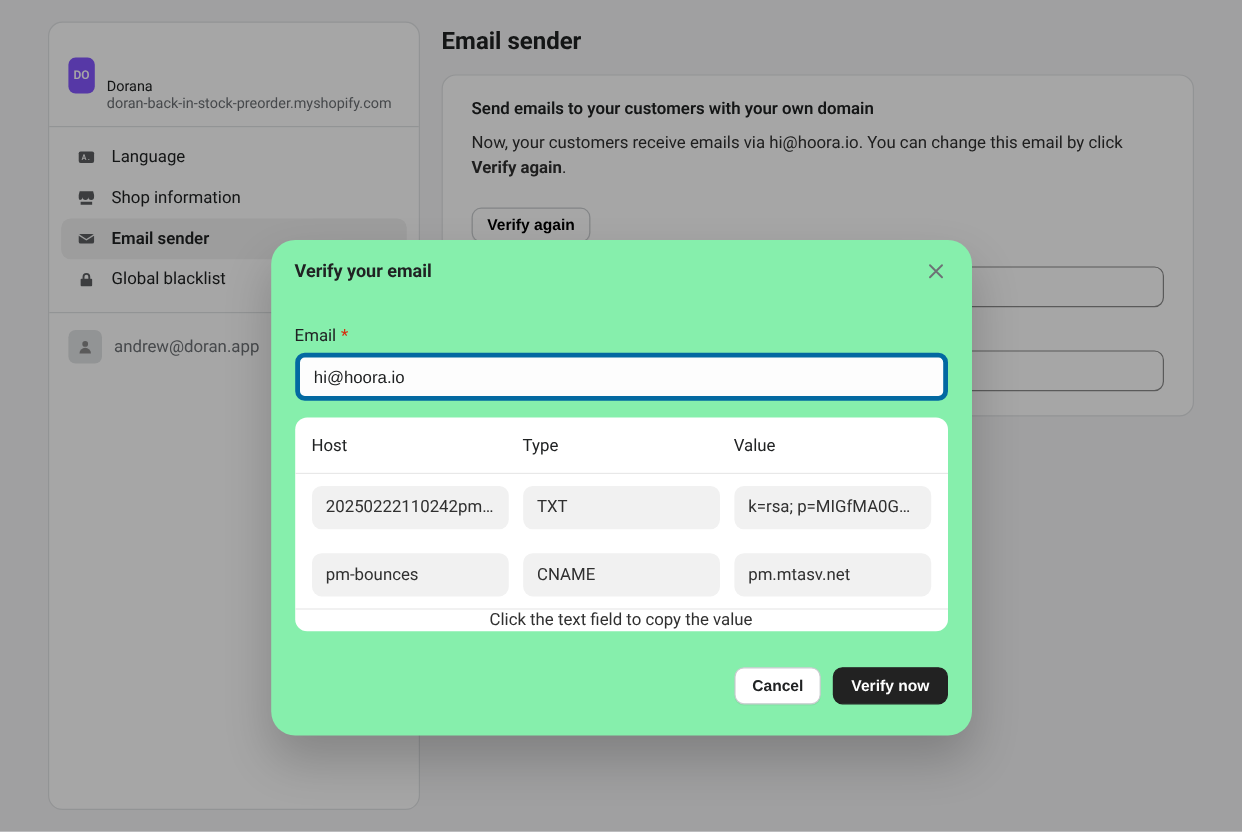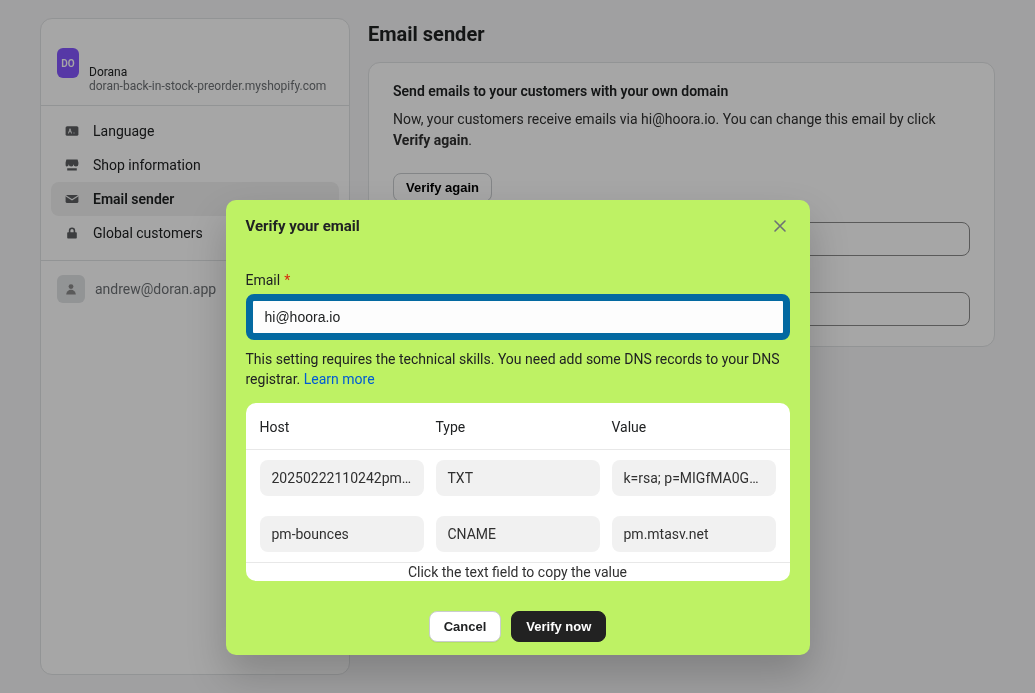--- a/index.html
+++ b/index.html
@@ -169,22 +169,22 @@
       position: absolute;
       inset: 0;
       background: rgba(0,0,0,0.35);
       display: flex;
       align-items: flex-start;
       justify-content: center;
     }
     .modal {
       margin-top: 200px;
       width: 584px;
-      background: #bef264;
-      border-radius: 10px;
+      background: #86efac;
+      border-radius: 20px;
       box-shadow: 0 20px 40px rgba(0,0,0,0.2);
       overflow: hidden;
     }
     .modal-header {
       display: flex;
       justify-content: space-between;
       align-items: center;
       padding: 16px 20px 8px 20px;
     }
     .modal-title {
@@ -208,21 +208,21 @@
       margin-bottom: 6px;
       display: flex;
       gap: 4px;
     }
     .required-star {
       color: #d72c0d;
     }
     .form-input {
       width: 100%;
       padding: 8px 12px;
-      border: 7px solid #0369a1;
+      border: 4px solid #0369a1;
       border-radius: 8px;
       font-size: 14px;
       background: #fdfdfd;
       color: #202223;
     }
     .help-text {
       margin-top: 10px;
       font-size: 14px;
       color: #202223;
       line-height: 1.4;
@@ -270,23 +270,23 @@
     }
     .dns-footer {
       border-top: 1px solid #e8e8e8;
       padding: 1px;
       text-align: center;
       color: #303030;
       font-size: 14px;
     }
     .modal-footer {
       display: flex;
-      justify-content: center;
+      justify-content: flex-end;
       gap: 10px;
-      padding: 20px 20px 13px 20px;
+      padding: 20px 20px 26px 20px;
     }
     .btn {
       padding: 7px 14px;
       border-radius: 8px;
       font-size: 13px;
       font-weight: 600;
       cursor: pointer;
     }
     .btn-secondary {
       background: #fff;
@@ -341,21 +341,21 @@
             </svg>
         </span>
         <span>Email sender</span>
       </div>
       <div class="sidebar-item">
         <span class="icon">
           <svg width="16" height="16" viewBox="0 0 20 20" fill="currentColor">
               <path d="M6 9V7a4 4 0 118 0v2h1a1 1 0 011 1v6a1 1 0 01-1 1H5a1 1 0 01-1-1v-6a1 1 0 011-1h1zm2 0h4V7a2 2 0 10-4 0v2z"></path>
             </svg>
         </span>
-        <span>Global customers</span>
+        <span>Global blacklist</span>
       </div>
     </nav>
     <div class="sidebar-footer-divider"></div>
     <div class="sidebar-footer">
       <div class="sidebar-footer-avatar">
         <svg width="16" height="16" viewBox="0 0 20 20" fill="currentColor">
             <circle cx="10" cy="7" r="3"></circle>
             <path d="M4 17a6 6 0 1112 0H4z"></path>
           </svg>
       </div>
@@ -388,24 +388,20 @@
             <path d="M3 3l10 10M13 3L3 13"></path>
           </svg>
       </div>
     </div>
     <div class="modal-body">
       <div class="form-label">
         <span>Email</span>
         <span class="required-star">*</span>
       </div>
       <input class="form-input" type="text" value="hi@hoora.io" style="">
-      <div class="help-text">
-        <span>This setting requires the technical skills. You need add some DNS records to your DNS registrar. </span>
-        <a>Learn more</a>
-      </div>
 
       <div class="dns-table">
         <div class="dns-header">
           <div class="dns-header-cell dns-col-host">Host</div>
           <div class="dns-header-cell dns-col-type">Type</div>
           <div class="dns-header-cell dns-col-value">Value</div>
         </div>
         <div class="dns-row">
           <div class="dns-cell">20250222110242pm._domainkey</div>
           <div class="dns-cell">TXT</div>

